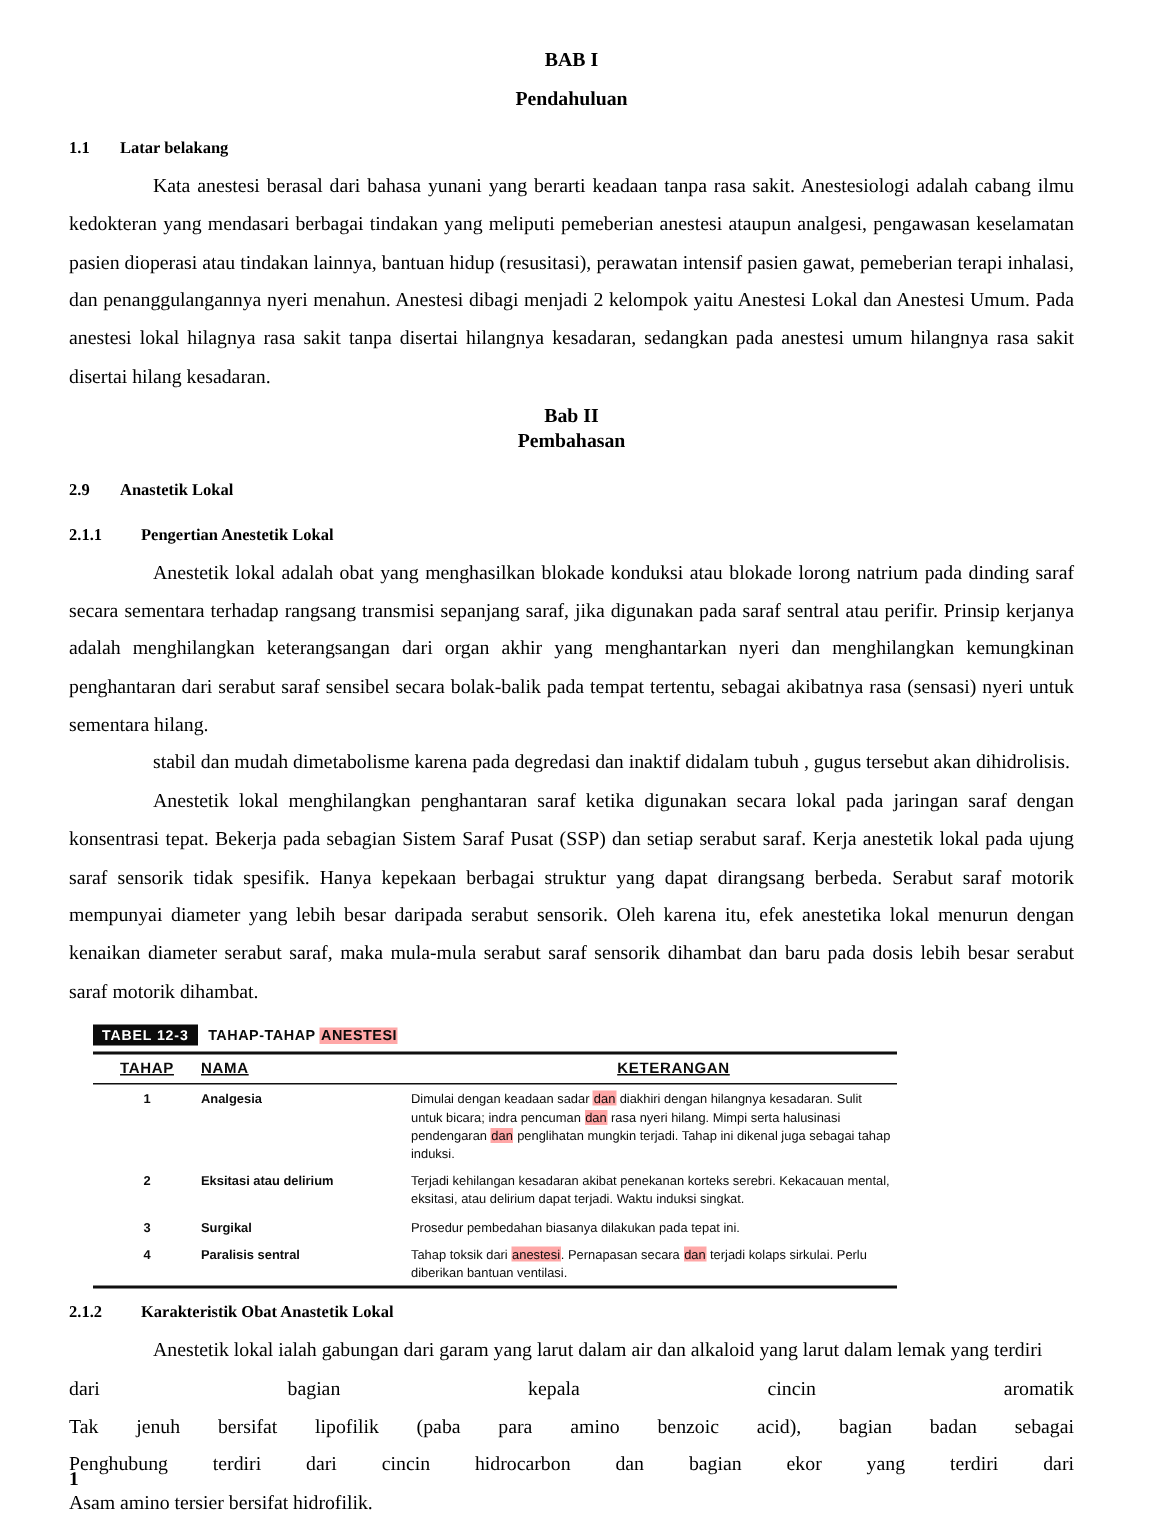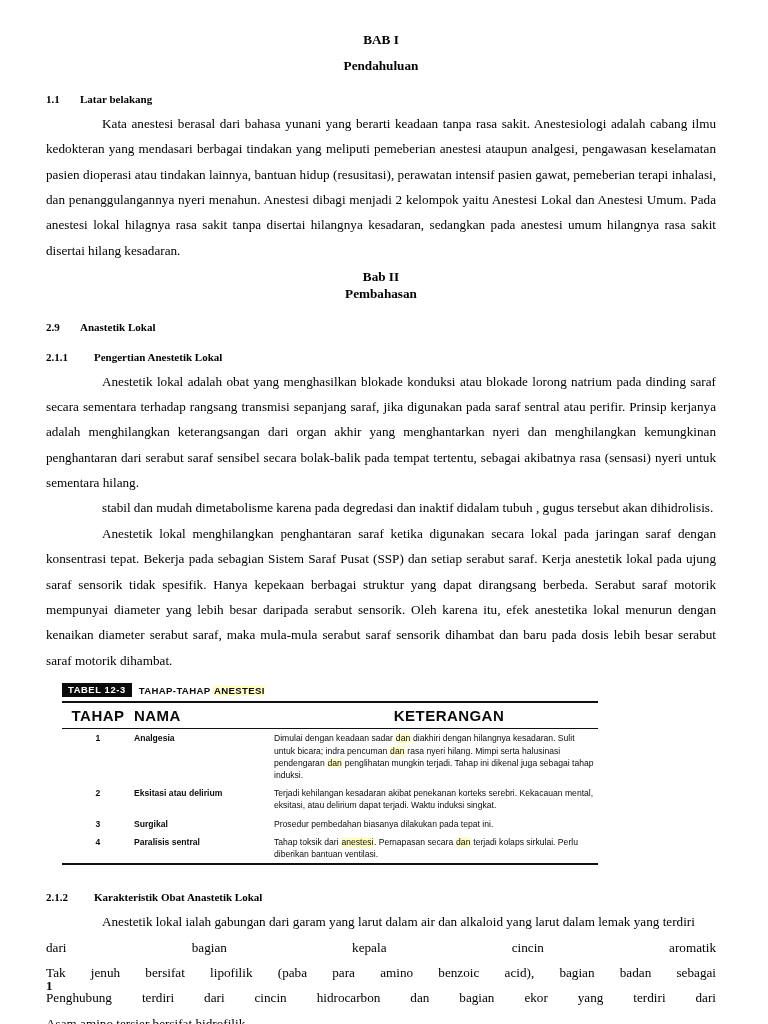--- a/index.html
+++ b/index.html
@@ -64,21 +64,21 @@
   }
   .sp-6  { height: 6px; }
   .sp-10 { height: 10px; }
   .sp-16 { height: 16px; }
   .sp-18 { height: 18px; }
 
   
   .table-figure {
     position: relative;
     width: 536px;
-    margin: 10px 0 16px 16px;
+    margin: 10px 0 0 16px;
     font-family: "Liberation Sans", "DejaVu Sans", sans-serif;
     color: #111;
     filter: contrast(1.05);
   }
   .tbl-caption {
     display: flex;
     align-items: center;
     gap: 7px;
     margin-bottom: 4px;
   }
@@ -90,33 +90,34 @@
     letter-spacing: 0.6px;
     padding: 2px 6px 2px 6px;
     line-height: 1.12;
   }
   .tbl-caption-text {
     font-size: 9.6px;
     font-weight: bold;
     letter-spacing: 0.35px;
   }
   .hl {
-    background: #fef9c3;
+    background: #fca5a5;
     color: #111;
     padding: 0 0.5px;
   }
   .rule-thick { border-top: 2.1px solid #151515; }
   .rule-thin  { border-top: 1.1px solid #151515; }
 
   .tbl-head {
     display: flex;
-    font-size: 15px;
+    font-size: 10px;
     font-weight: bold;
     letter-spacing: 0.45px;
     padding: 4px 0 4px 0;
+    text-decoration: underline;
   }
   .c-tahap { width: 72px; text-align: center; flex: none; }
   .c-nama  { width: 140px; flex: none; }
   .c-ket   { flex: 1; }
   .tbl-head .c-ket { text-align: center; padding-left: 26px; }
 
   .tbl-row {
     display: flex;
     font-size: 8.6px;
     line-height: 1.42;

